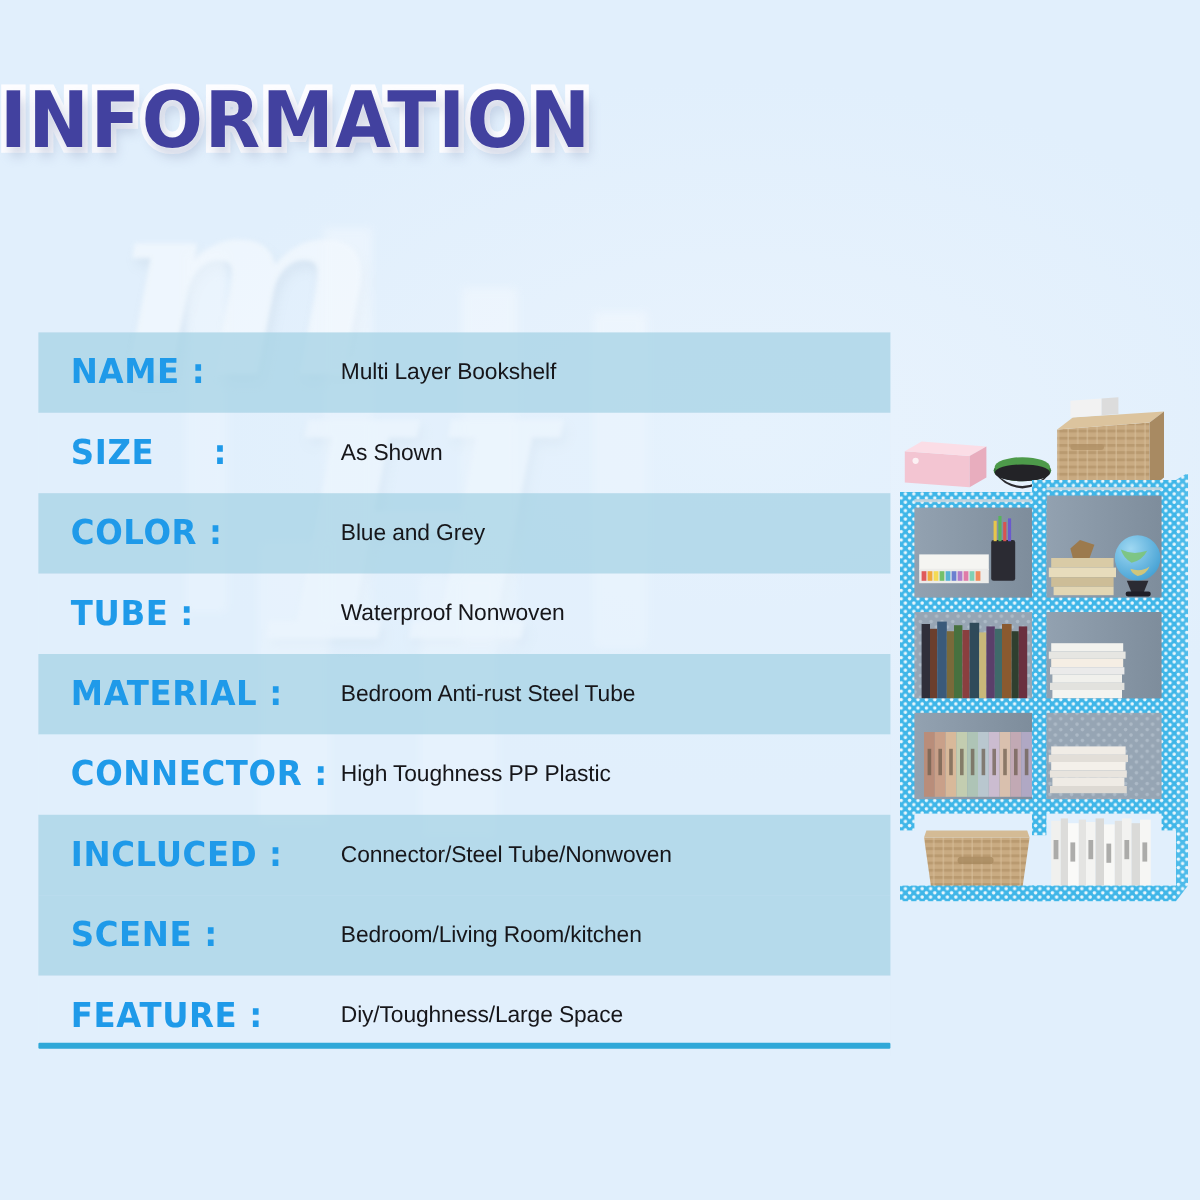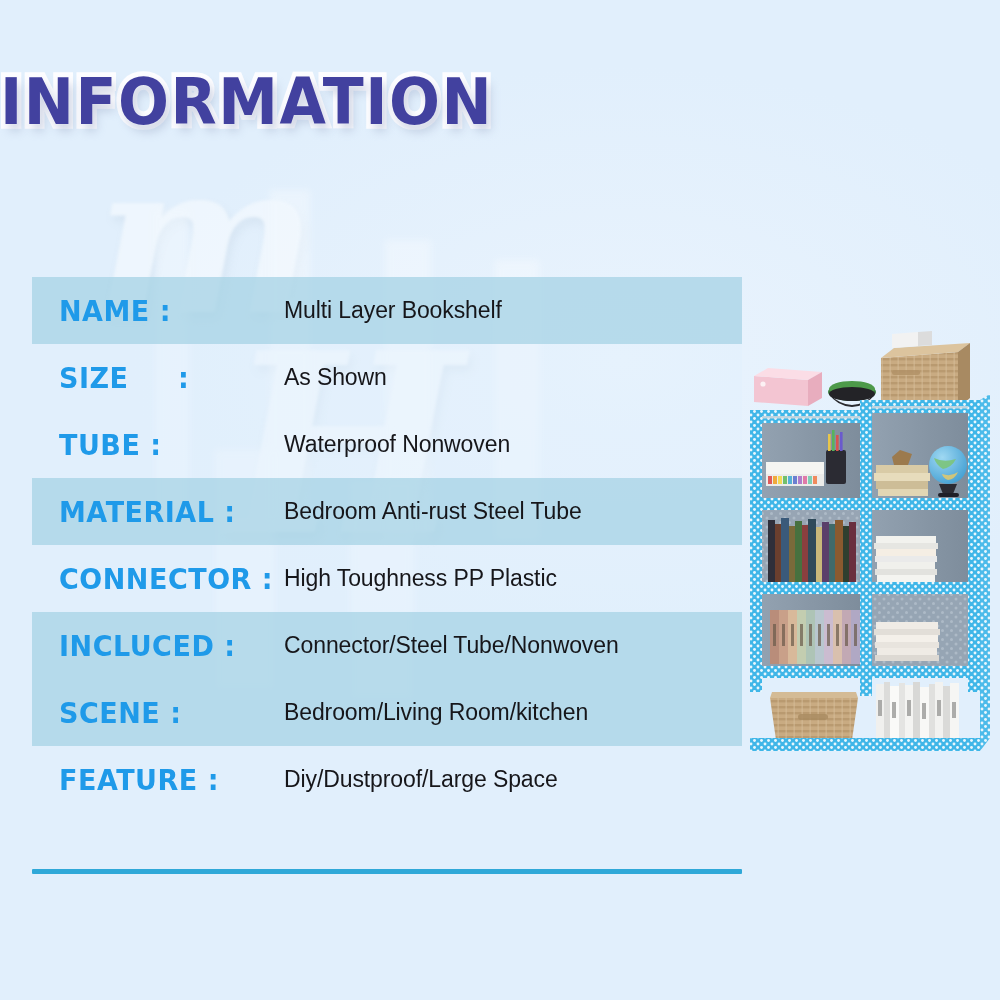--- a/index.html
+++ b/index.html
@@ -121,21 +121,21 @@
     font-size: 27px;
     letter-spacing: .5px;
     color: #1f9ae9;
     white-space: pre;
     transform: scaleY(1.06);
   }
   .spec-value {
     flex: 1 1 auto;
     font-family: "Liberation Sans", sans-serif;
     font-weight: 400;
-    font-size: 23px;
+    font-size: 19px;
     color: #16161a;
     white-space: nowrap;
     letter-spacing: -0.1px;
   }
 
   #table-underline {
     position: absolute;
     left: 32px;
     top: 869px;
     width: 710px;
@@ -174,20 +174,24 @@
     <div class="spec-row band-dark">
       <div class="spec-label">NAME :</div>
       <div class="spec-value">Multi Layer Bookshelf</div>
     </div>
 
     <div class="spec-row band-light">
       <div class="spec-label">SIZE     :</div>
       <div class="spec-value">As Shown</div>
     </div>
 
+    <div class="spec-row band-dark">
+      <div class="spec-label">COLOR :</div>
+      <div class="spec-value">Blue and Grey</div>
+    </div>
 
     <div class="spec-row band-light">
       <div class="spec-label">TUBE :</div>
       <div class="spec-value">Waterproof Nonwoven</div>
     </div>
 
     <div class="spec-row band-dark">
       <div class="spec-label">MATERIAL :</div>
       <div class="spec-value">Bedroom Anti-rust Steel Tube</div>
     </div>
@@ -203,21 +207,21 @@
     </div>
 
 
     <div class="spec-row band-dark">
       <div class="spec-label">SCENE :</div>
       <div class="spec-value">Bedroom/Living Room/kitchen</div>
     </div>
 
     <div class="spec-row band-light">
       <div class="spec-label">FEATURE :</div>
-      <div class="spec-value">Diy/Dustproof/Large Space</div>
+      <div class="spec-value">Diy/Toughness/Large Space</div>
     </div>
 
   </div>
 
   <div id="table-underline"></div>
 
   <div id="product">
     <svg class="bs-svg" width="248" height="430" viewBox="0 0 248 430" xmlns="http://www.w3.org/2000/svg">
       <defs>
 

